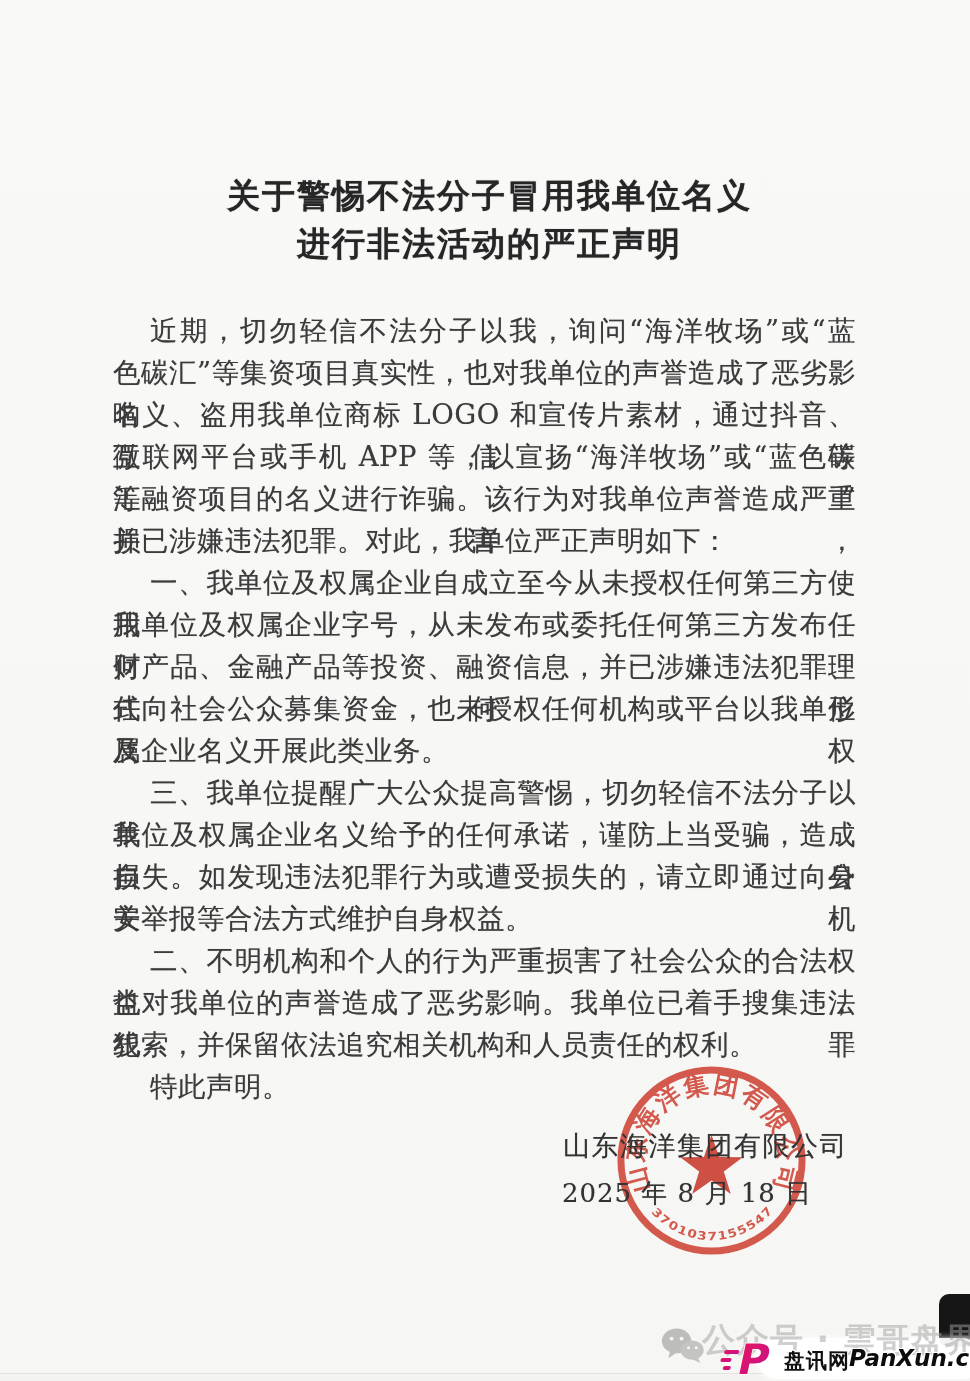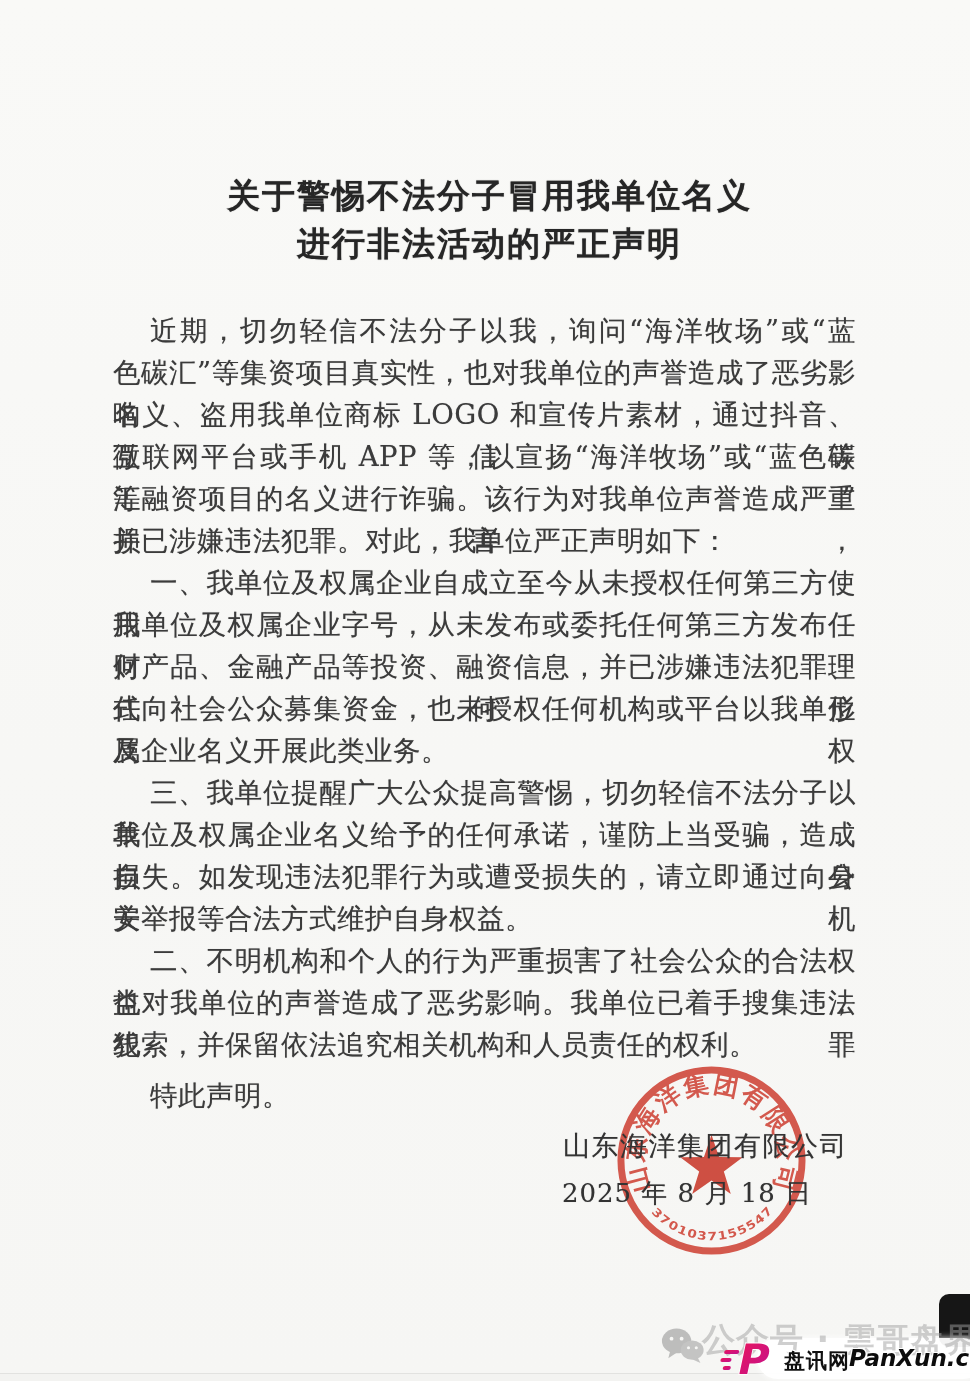--- a/index.html
+++ b/index.html
@@ -14,21 +14,21 @@
   .doc-title{position:absolute;left:0;right:0;top:172px;text-align:center;
     font-weight:900;color:#262626;font-size:33px;line-height:48px;letter-spacing:2px;
     text-shadow:0 0 1px rgba(30,30,30,.55);padding-left:9px;}
   
   .doc-body{position:absolute;left:113px;right:114px;top:309px;}
   .doc-line{height:42px;line-height:42px;font-size:27.5px;color:#3b3b3b;
     letter-spacing:.5px;white-space:nowrap;
     text-shadow:0 0 .7px rgba(40,40,40,.45);}
   .fill{white-space:normal;text-align:justify;text-align-last:justify;}
   .indent{text-indent:37px;}
-  .closing{margin-top:9px;}
+  .closing{margin-top:0;}
   
   .sig{position:absolute;right:122px;top:1128px;font-size:27px;letter-spacing:1.5px;
     color:#333;text-shadow:0 0 .7px rgba(40,40,40,.45);z-index:3;}
   .date{position:absolute;right:158px;top:1176px;font-size:26px;letter-spacing:1px;
     color:#333;text-shadow:0 0 .7px rgba(40,40,40,.45);z-index:3;}
   
   .seal{position:absolute;left:612px;top:1061px;width:199px;height:199px;z-index:2;
     opacity:.88;}
   
   .wm-pill{position:absolute;left:757px;top:1338px;right:-14px;height:41px;

